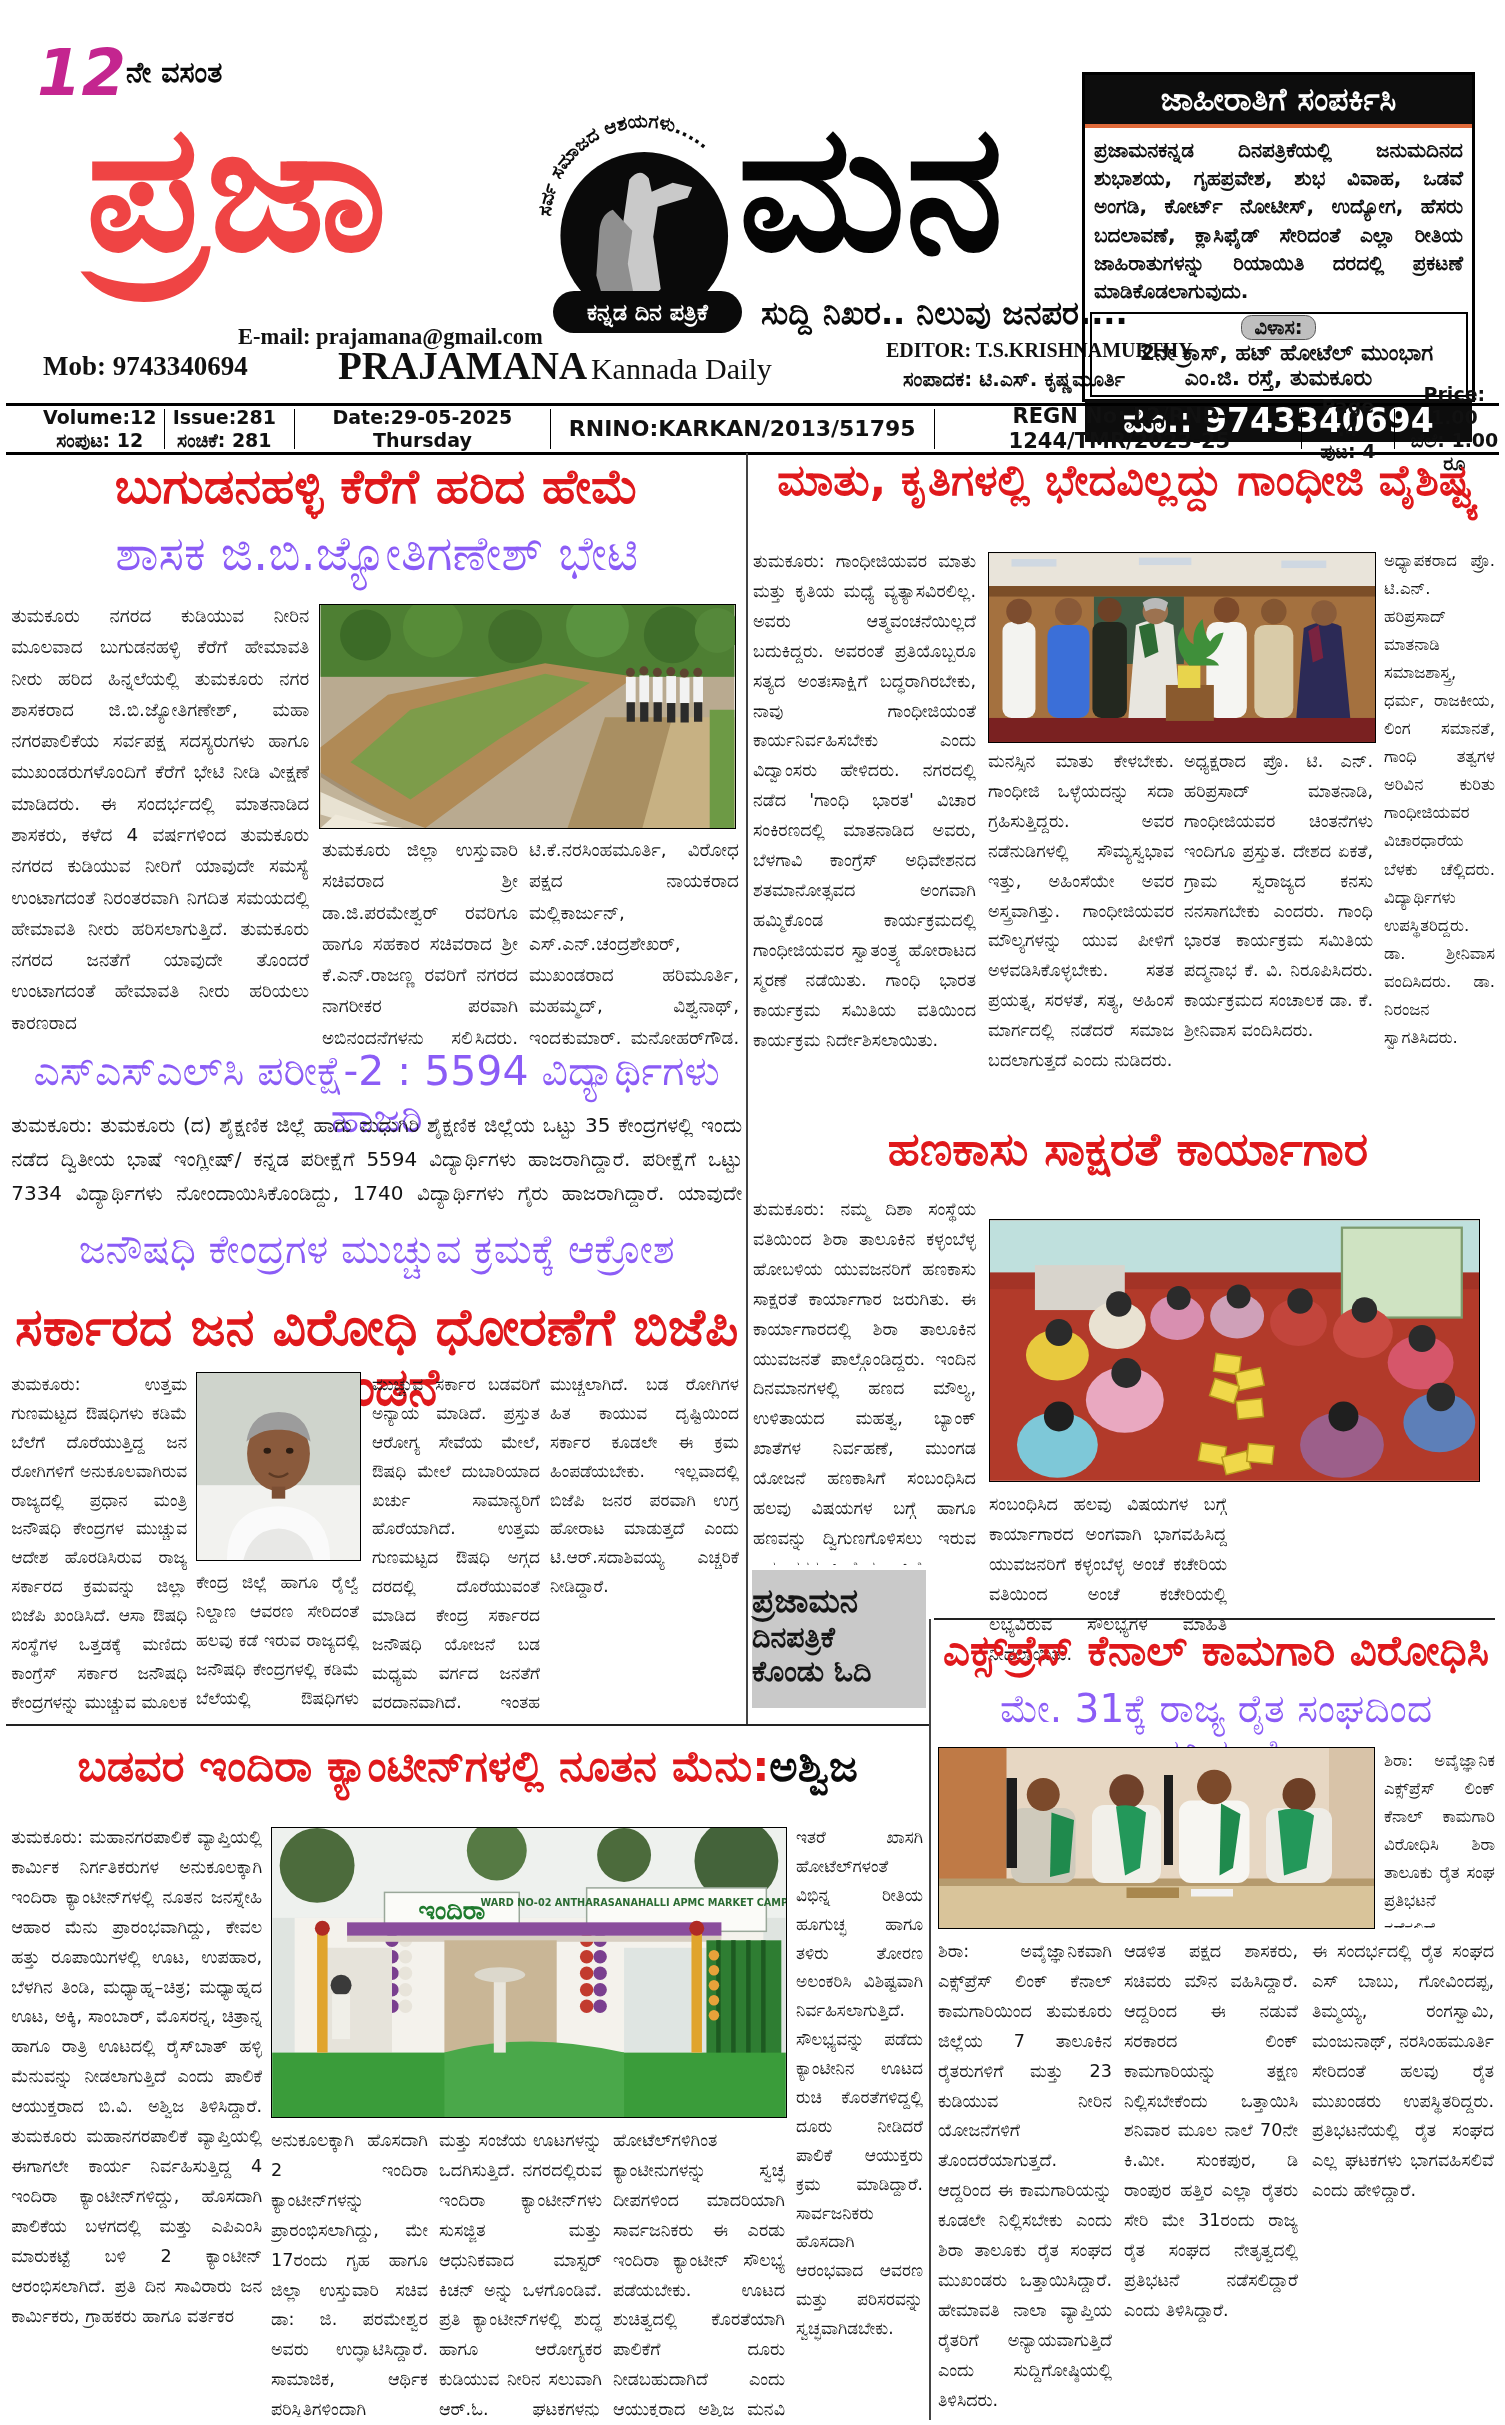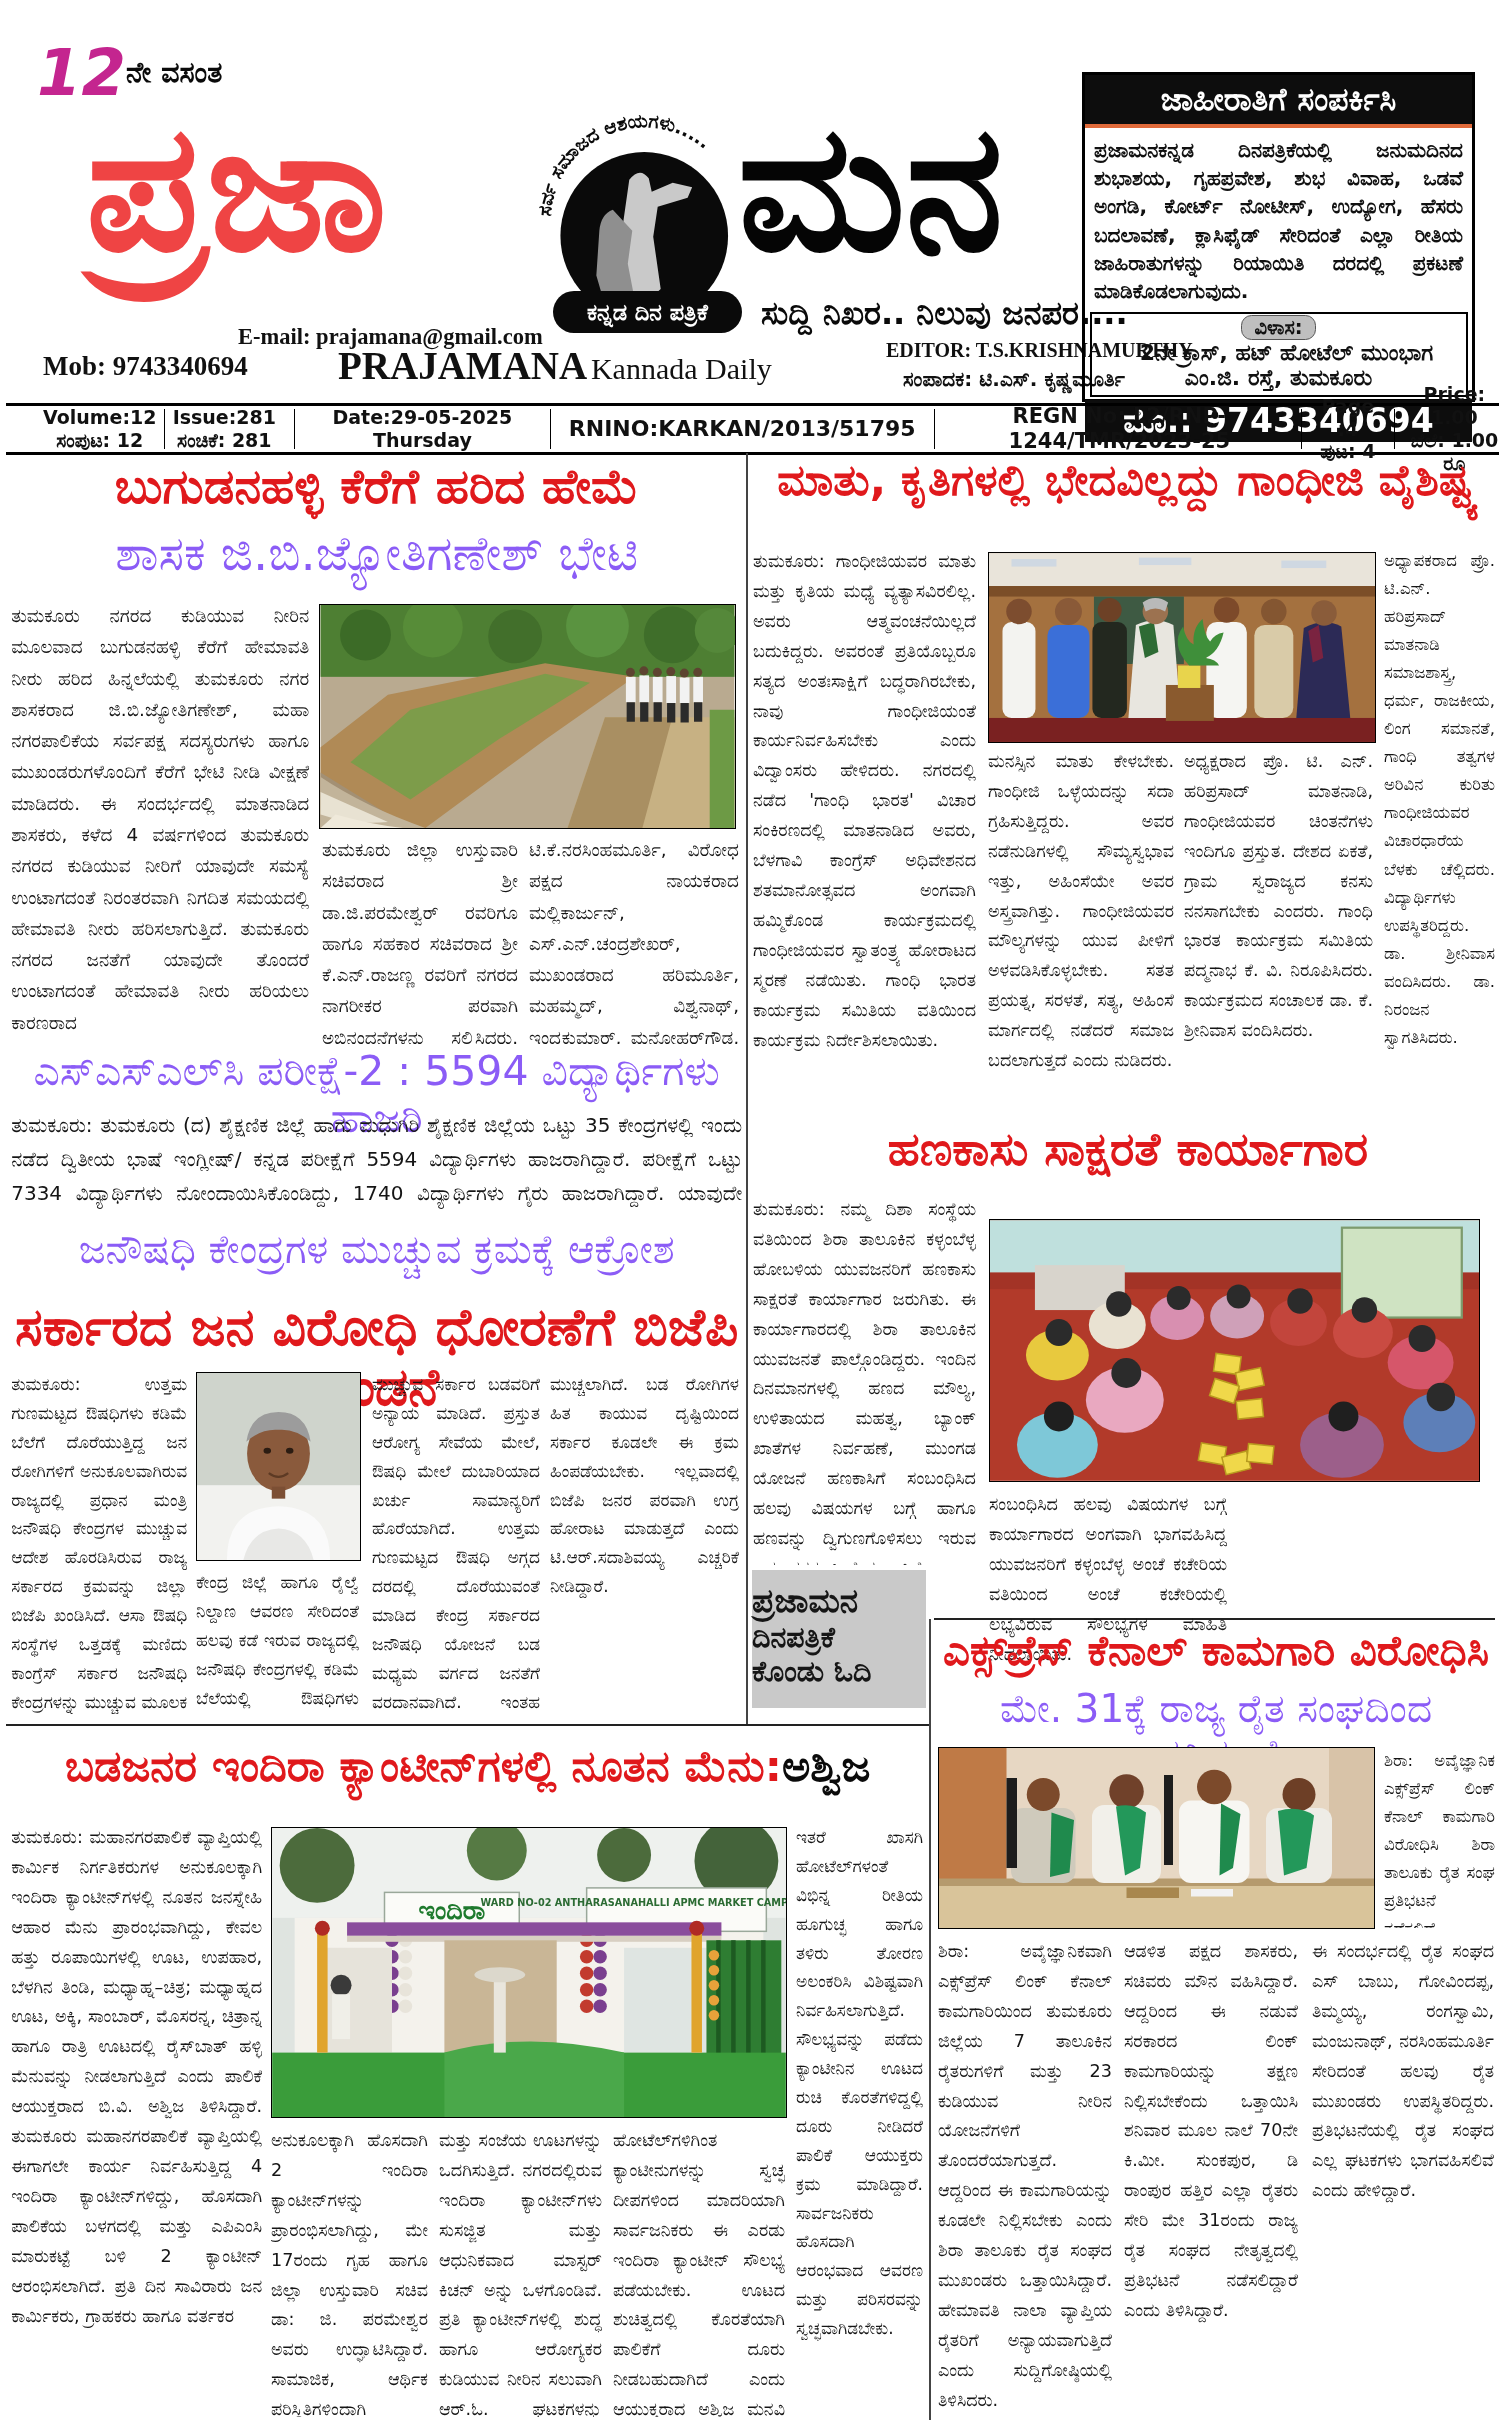--- a/index.html
+++ b/index.html
@@ -330,21 +330,21 @@
         </g>
     </svg>
   </div>
   <div class="abs body-txt" style="left:1384px;top:1747px;width:111px;height:181px;font-size:16.5px;">ಶಿರಾ: ಅವೈಜ್ಞಾನಿಕ ಎಕ್ಸ್‌ಪ್ರೆಸ್ ಲಿಂಕ್ ಕೆನಾಲ್ ಕಾಮಗಾರಿ ವಿರೋಧಿಸಿ ಶಿರಾ ತಾಲೂಕು ರೈತ ಸಂಘ ಪ್ರತಿಭಟನೆ ನಡೆಸಲಿದೆ.</div>
 
   <div class="abs body-txt" style="left:938px;top:1937px;width:174px;height:480px;font-size:17.6px;">ಶಿರಾ: ಅವೈಜ್ಞಾನಿಕವಾಗಿ ಎಕ್ಸ್‌ಪ್ರೆಸ್ ಲಿಂಕ್ ಕೆನಾಲ್ ಕಾಮಗಾರಿಯಿಂದ ತುಮಕೂರು ಜಿಲ್ಲೆಯ 7 ತಾಲೂಕಿನ ರೈತರುಗಳಿಗೆ ಮತ್ತು 23 ಕುಡಿಯುವ ನೀರಿನ ಯೋಜನೆಗಳಿಗೆ ತೊಂದರೆಯಾಗುತ್ತದೆ. ಆದ್ದರಿಂದ ಈ ಕಾಮಗಾರಿಯನ್ನು ಕೂಡಲೇ ನಿಲ್ಲಿಸಬೇಕು ಎಂದು ಶಿರಾ ತಾಲೂಕು ರೈತ ಸಂಘದ ಮುಖಂಡರು ಒತ್ತಾಯಿಸಿದ್ದಾರೆ. ಹೇಮಾವತಿ ನಾಲಾ ವ್ಯಾಪ್ತಿಯ ರೈತರಿಗೆ ಅನ್ಯಾಯವಾಗುತ್ತಿದೆ ಎಂದು ಸುದ್ದಿಗೋಷ್ಠಿಯಲ್ಲಿ ತಿಳಿಸಿದರು.</div>
   <div class="abs body-txt" style="left:1124px;top:1937px;width:174px;height:480px;font-size:17.6px;">ಆಡಳಿತ ಪಕ್ಷದ ಶಾಸಕರು, ಸಚಿವರು ಮೌನ ವಹಿಸಿದ್ದಾರೆ. ಆದ್ದರಿಂದ ಈ ನಡುವೆ ಸರಕಾರದ ಲಿಂಕ್ ಕಾಮಗಾರಿಯನ್ನು ತಕ್ಷಣ ನಿಲ್ಲಿಸಬೇಕೆಂದು ಒತ್ತಾಯಿಸಿ ಶನಿವಾರ ಮೂಲ ನಾಲೆ 70ನೇ ಕಿ.ಮೀ. ಸುಂಕಪುರ, ಡಿ ರಾಂಪುರ ಹತ್ತಿರ ಎಲ್ಲಾ ರೈತರು ಸೇರಿ ಮೇ 31ರಂದು ರಾಜ್ಯ ರೈತ ಸಂಘದ ನೇತೃತ್ವದಲ್ಲಿ ಪ್ರತಿಭಟನೆ ನಡೆಸಲಿದ್ದಾರೆ ಎಂದು ತಿಳಿಸಿದ್ದಾರೆ.</div>
   <div class="abs body-txt" style="left:1312px;top:1937px;width:182px;height:480px;font-size:17.6px;">ಈ ಸಂದರ್ಭದಲ್ಲಿ ರೈತ ಸಂಘದ ಎಸ್ ಬಾಬು, ಗೋವಿಂದಪ್ಪ, ತಿಮ್ಮಯ್ಯ, ರಂಗಸ್ವಾಮಿ, ಮಂಜುನಾಥ್, ನರಸಿಂಹಮೂರ್ತಿ ಸೇರಿದಂತೆ ಹಲವು ರೈತ ಮುಖಂಡರು ಉಪಸ್ಥಿತರಿದ್ದರು. ಪ್ರತಿಭಟನೆಯಲ್ಲಿ ರೈತ ಸಂಘದ ಎಲ್ಲ ಘಟಕಗಳು ಭಾಗವಹಿಸಲಿವೆ ಎಂದು ಹೇಳಿದ್ದಾರೆ.</div>
 
   <div class="abs" style="left:11.2px;top:1742px;width:913px;text-align:center;font-weight:800;line-height:1.15;">
-    <span style="color:#e0191c;font-size:43px;">ಬಡಜನರ ಇಂದಿರಾ ಕ್ಯಾಂಟೀನ್‌ಗಳಲ್ಲಿ ನೂತನ ಮೆನು:</span><span style="color:#0b0b0b;font-size:43px;">ಅಶ್ವಿಜ</span>
+    <span style="color:#e0191c;font-size:43px;">ಬಡವರ ಇಂದಿರಾ ಕ್ಯಾಂಟೀನ್‌ಗಳಲ್ಲಿ ನೂತನ ಮೆನು:</span><span style="color:#0b0b0b;font-size:43px;">ಅಶ್ವಿಜ</span>
   </div>
 
   <div class="abs body-txt" style="left:11.2px;top:1823px;width:251px;height:594px;font-size:17.6px;">ತುಮಕೂರು: ಮಹಾನಗರಪಾಲಿಕೆ ವ್ಯಾಪ್ತಿಯಲ್ಲಿ ಕಾರ್ಮಿಕ ನಿರ್ಗತಿಕರುಗಳ ಅನುಕೂಲಕ್ಕಾಗಿ ಇಂದಿರಾ ಕ್ಯಾಂಟೀನ್‌ಗಳಲ್ಲಿ ನೂತನ ಜನಸ್ನೇಹಿ ಆಹಾರ ಮೆನು ಪ್ರಾರಂಭವಾಗಿದ್ದು, ಕೇವಲ ಹತ್ತು ರೂಪಾಯಿಗಳಲ್ಲಿ ಊಟ, ಉಪಹಾರ, ಬೆಳಗಿನ ತಿಂಡಿ, ಮಧ್ಯಾಹ್ನ–ಚಿತ್ರ; ಮಧ್ಯಾಹ್ನದ ಊಟ, ಅಕ್ಕಿ, ಸಾಂಬಾರ್, ಮೊಸರನ್ನ, ಚಿತ್ರಾನ್ನ ಹಾಗೂ ರಾತ್ರಿ ಊಟದಲ್ಲಿ ರೈಸ್‌ಬಾತ್ ಹಳ್ಳಿ ಮೆನುವನ್ನು ನೀಡಲಾಗುತ್ತಿದೆ ಎಂದು ಪಾಲಿಕೆ ಆಯುಕ್ತರಾದ ಬಿ.ವಿ. ಅಶ್ವಿಜ ತಿಳಿಸಿದ್ದಾರೆ. ತುಮಕೂರು ಮಹಾನಗರಪಾಲಿಕೆ ವ್ಯಾಪ್ತಿಯಲ್ಲಿ ಈಗಾಗಲೇ ಕಾರ್ಯ ನಿರ್ವಹಿಸುತ್ತಿದ್ದ 4 ಇಂದಿರಾ ಕ್ಯಾಂಟೀನ್‌ಗಳಿದ್ದು, ಹೊಸದಾಗಿ ಪಾಲಿಕೆಯ ಬಳಗದಲ್ಲಿ ಮತ್ತು ಎಪಿಎಂಸಿ ಮಾರುಕಟ್ಟೆ ಬಳಿ 2 ಕ್ಯಾಂಟೀನ್ ಆರಂಭಿಸಲಾಗಿದೆ. ಪ್ರತಿ ದಿನ ಸಾವಿರಾರು ಜನ ಕಾರ್ಮಿಕರು, ಗ್ರಾಹಕರು ಹಾಗೂ ವರ್ತಕರ</div>
 
   <div class="abs" style="left:271px;top:1827px;border:1.5px solid #000;">
     <svg width="514" height="289" viewBox="0 0 686 386">
       <rect width="686" height="386" fill="#dfe4e0"></rect>
       <rect width="686" height="120" fill="#eef1ee"></rect>
       <circle cx="60" cy="50" r="50" fill="#4c6b3c"></circle>
         <circle cx="620" cy="44" r="56" fill="#44633a"></circle>

